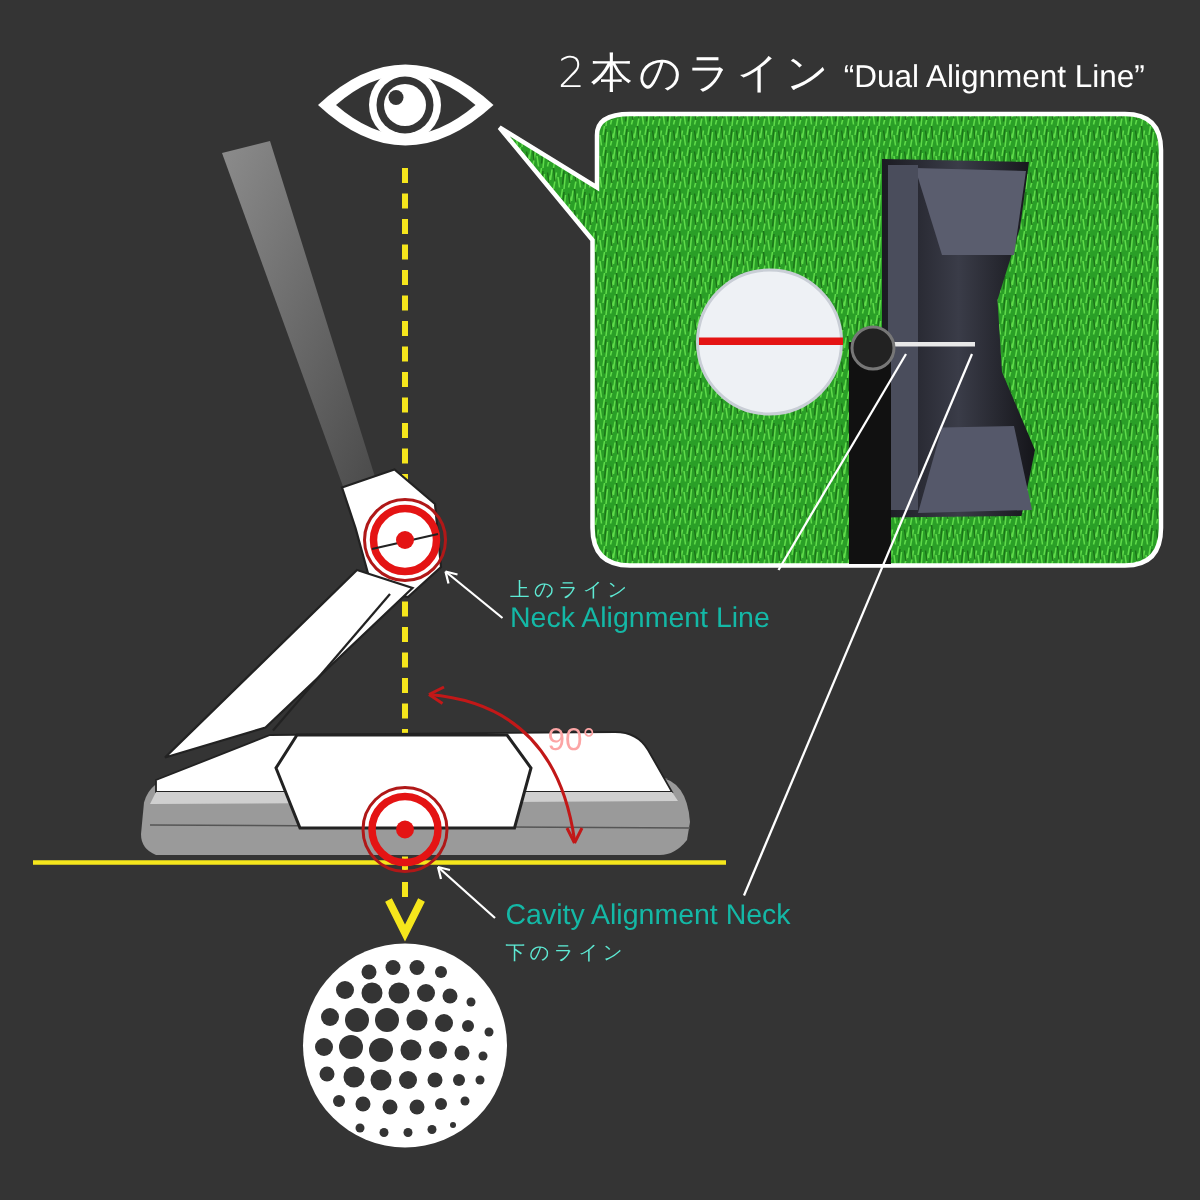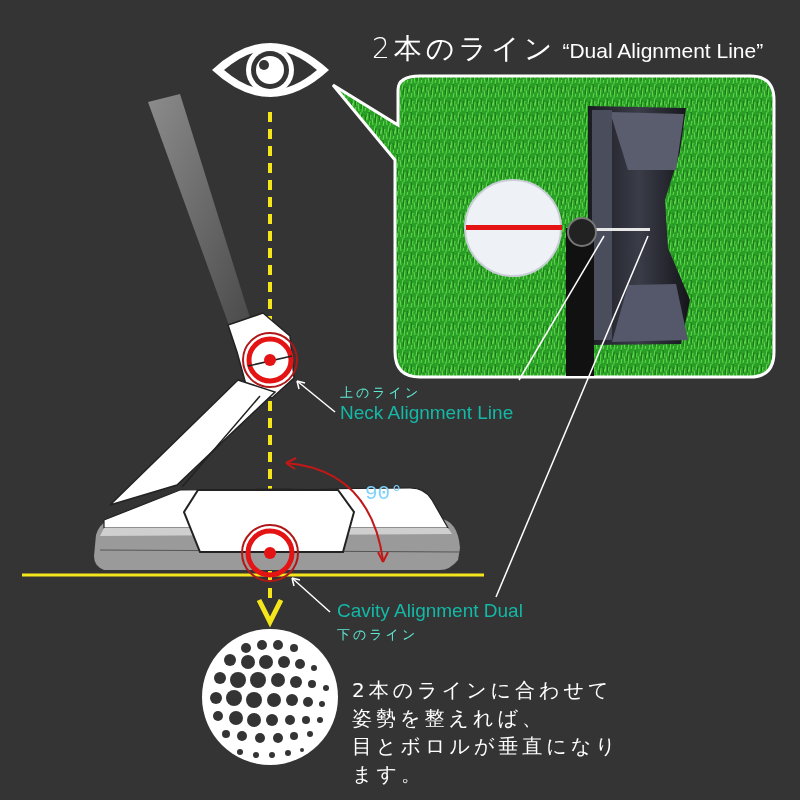--- a/index.html
+++ b/index.html
@@ -4,21 +4,21 @@
 <style>
   html, body { margin: 0; padding: 0; }
   body { width: 800px; height: 800px; background: #343434; overflow: hidden; position: relative; font-family: "DejaVu Sans", sans-serif; }
   .stage { position: absolute; left: 0; top: 0; width: 636px; height: 800px; }
   .title { position: absolute; left: 372px; top: 30px; color: #ffffff; white-space: nowrap; }
   .title .jp { font-size: 28px; letter-spacing: 4px; font-weight: 300; }
   .title .en { font-family: "Liberation Sans", sans-serif; font-size: 21px; margin-left: 6px; }
   .label { position: absolute; color: #14b8a6; white-space: nowrap; font-family: "Liberation Sans", sans-serif; }
   .label.en { font-size: 19px; }
   .label.jp { font-family: "DejaVu Sans", sans-serif; font-size: 13px; letter-spacing: 3px; color: #5eead4; }
-  .degree { position: absolute; left: 365px; top: 482px; color: #7dd3fc; font-family: Liberation Mono, monospace; font-size: 21px; }
+  .degree { position: absolute; left: 365px; top: 482px; color: #fca5a5; font-family: Liberation Sans, sans-serif; font-size: 21px; }
   .caption { position: absolute; left: 352px; top: 676px; color: #ffffff; font-size: 20px; letter-spacing: 4px; line-height: 28px; }
   svg { position: absolute; left: 0; top: 0; }
 </style>
 </head>
 <body>
 
 <div class="stage">
 
 <svg width="800" height="800" viewBox="0 0 800 800">
   <defs>
@@ -170,21 +170,17 @@
 
 <div class="title">
   <span class="jp">2本のライン</span><span class="en">“Dual Alignment Line”</span>
 </div>
 
 <div class="label jp" style="left:340px; top:384px;">上のライン</div>
 <div class="label en" style="left:340px; top:402px;">Neck Alignment Line</div>
 
 <div class="degree">90°</div>
 
-<div class="label en" style="left:337px; top:600px;">Cavity Alignment Dual</div>
+<div class="label en" style="left:337px; top:600px;">Cavity Alignment Neck</div>
 <div class="label jp" style="left:337px; top:626px;">下のライン</div>
 
-<div class="caption">
-  <div>2本のラインに合わせて姿勢を整えれば、</div>
-  <div>目とボロルが垂直になります。</div>
-</div>
 
 </div>
 
 </body></html>

